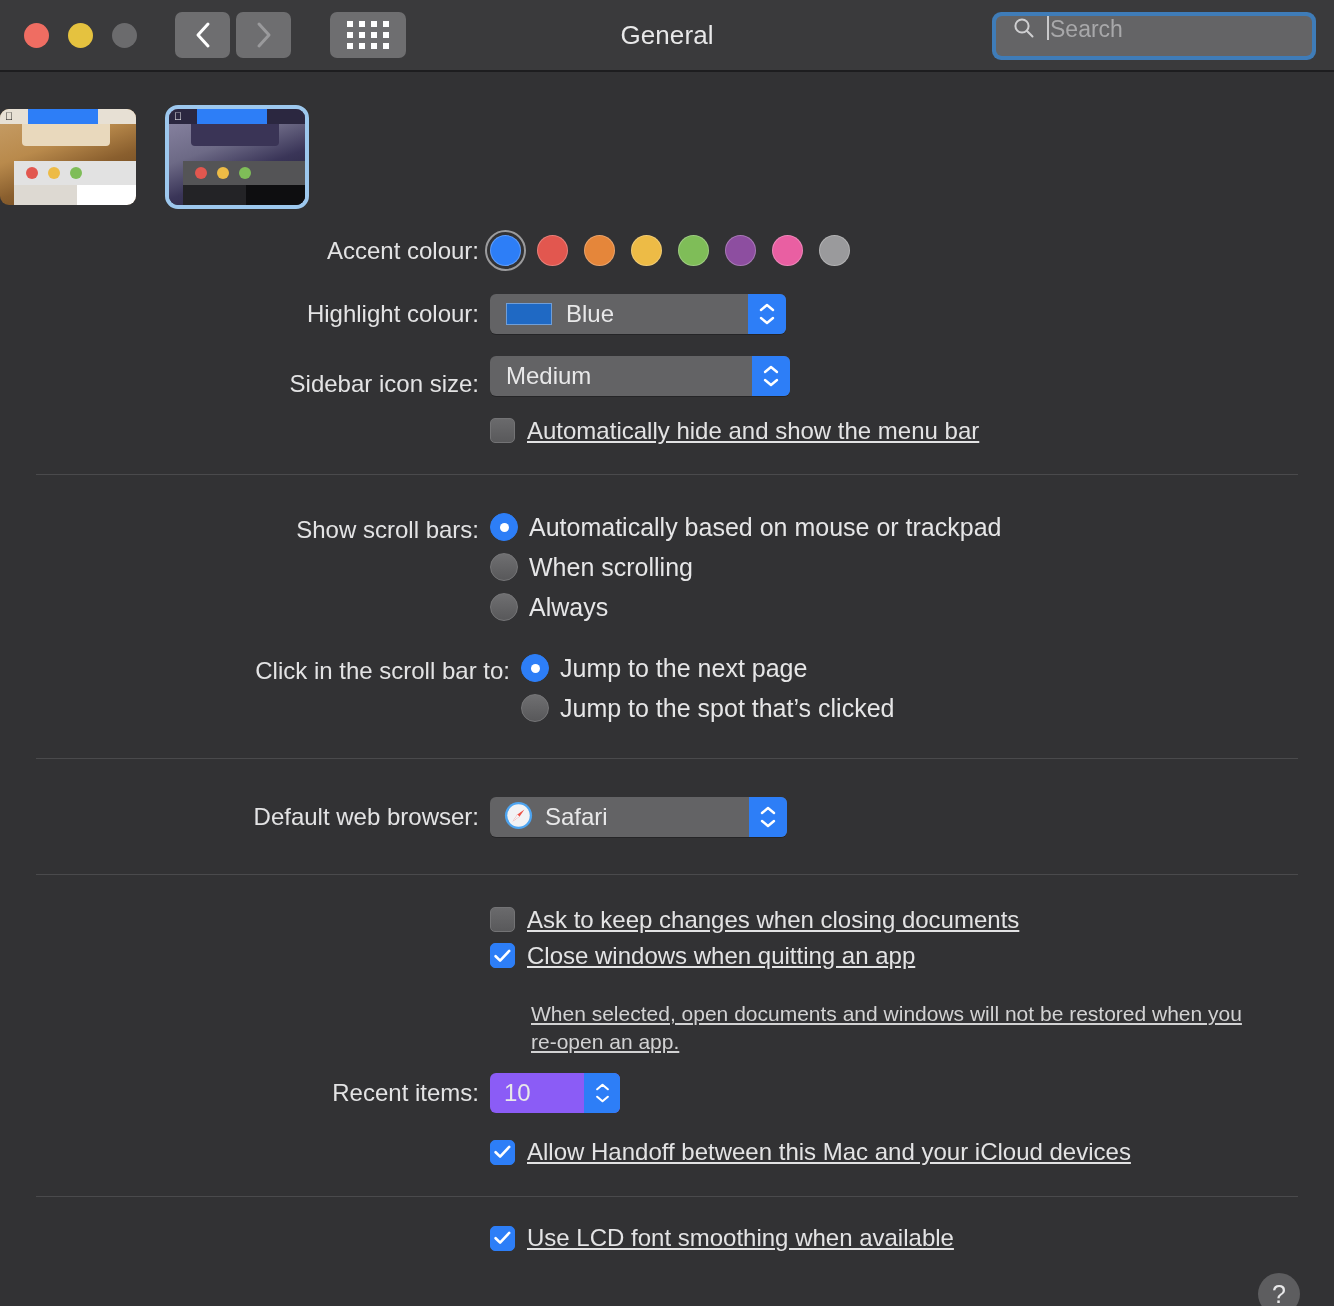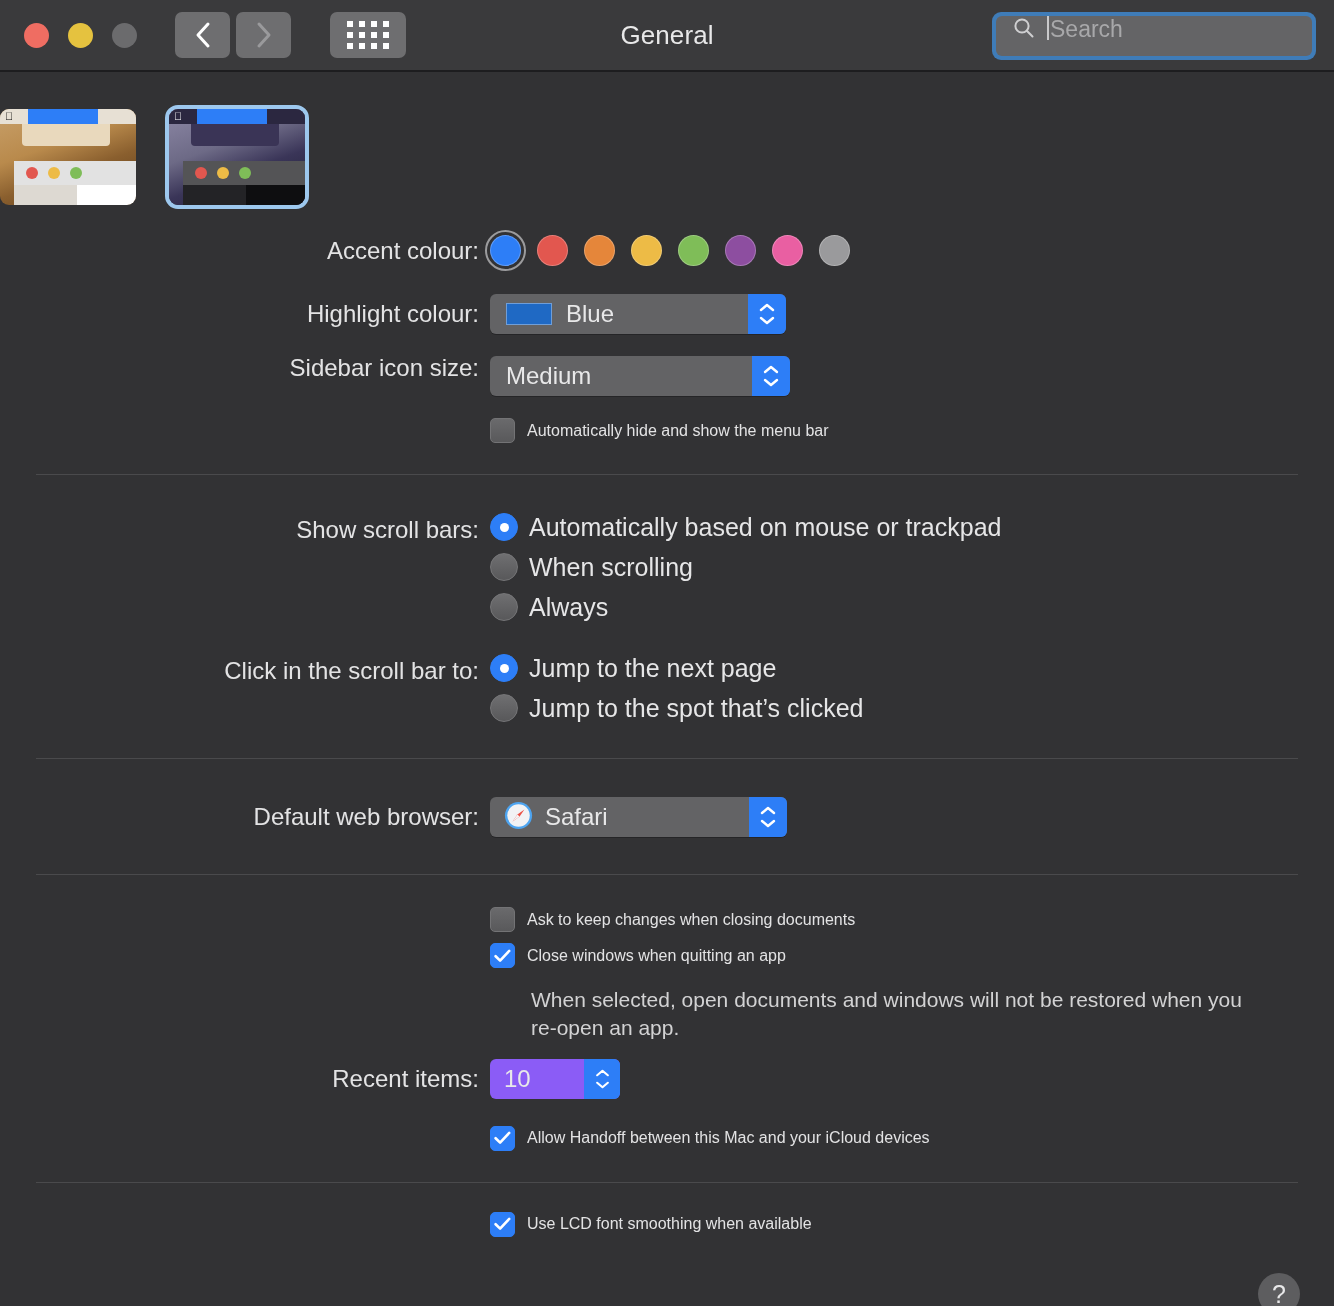--- a/index.html
+++ b/index.html
@@ -170,21 +170,21 @@
     width: 25px; height: 25px; border-radius: 5px; flex: none;
     margin-right: 12px;
     background: linear-gradient(#6a6a6c, #59595b);
     border: 1px solid #737375;
   }
   .cb.on {
     background: #2d7ef7;
     border-color: #2d7ef7;
     display: flex; align-items: center; justify-content: center;
   }
-  .cbtext { font-size: 16px; color: #e3e3e4; line-height: 1; }
+  .cbtext { font-size: 24px; color: #e3e3e4; line-height: 1; text-decoration: underline; }
 
   
   .rrow { display: flex; align-items: center; }
   .rrow + .rrow { margin-top: 12px; }
   .radio {
     width: 28px; height: 28px; border-radius: 50%; flex: none;
     margin-right: 11px;
     background: linear-gradient(#6f6f71, #58585a);
     border: 1px solid #767678;
   }
@@ -367,21 +367,21 @@
               <path d="M2 7 L8 2 L14 7" fill="none" stroke="#fff" stroke-width="2.4" stroke-linecap="round" stroke-linejoin="round"></path>
             </svg>
           <svg width="16" height="9" viewBox="0 0 16 9">
               <path d="M2 2 L8 7 L14 2" fill="none" stroke="#fff" stroke-width="2.4" stroke-linecap="round" stroke-linejoin="round"></path>
             </svg>
         </span>
       </div>
     </div>
   </div>
 
-  <div class="row" style="margin-top:22px;align-items:flex-start;">
+  <div class="row" style="margin-top:22px;align-items:flex-end;">
     <div class="label">Sidebar icon size:</div>
     <div class="ctrl">
       <div class="popup" style="width:300px;">
         <span class="ptext" style="padding-left:16px;">Medium</span>
         <span class="chev">
           <svg width="16" height="9" viewBox="0 0 16 9">
               <path d="M2 7 L8 2 L14 7" fill="none" stroke="#fff" stroke-width="2.4" stroke-linecap="round" stroke-linejoin="round"></path>
             </svg>
           <svg width="16" height="9" viewBox="0 0 16 9">
               <path d="M2 2 L8 7 L14 2" fill="none" stroke="#fff" stroke-width="2.4" stroke-linecap="round" stroke-linejoin="round"></path>
@@ -416,21 +416,21 @@
         <span class="radio"></span>
         <span class="rtext">When scrolling</span>
       </div>
       <div class="rrow">
         <span class="radio"></span>
         <span class="rtext">Always</span>
       </div>
     </div>
   </div>
 
-  <div class="row" style="margin-top:33px;">
+  <div class="row" style="margin-top:33px;margin-left:31px;">
     <div class="label" style="padding-top:5px;">Click in the scroll bar to:</div>
     <div class="ctrl">
       <div class="rrow">
         <span class="radio on">
             <i></i>
           </span>
         <span class="rtext">Jump to the next page</span>
       </div>
       <div class="rrow">
         <span class="radio"></span>
@@ -476,21 +476,21 @@
         <span class="cbtext">Ask to keep changes when closing documents</span>
       </div>
       <div class="cbrow">
         <span class="cb on">
           <svg width="17" height="14" viewBox="0 0 17 14">
               <path d="M1.6 7.2 L6.1 11.6 L15.2 1.9" fill="none" stroke="#fff" stroke-width="2.6" stroke-linecap="round" stroke-linejoin="round"></path>
             </svg>
         </span>
         <span class="cbtext">Close windows when quitting an app</span>
       </div>
-      <div class="helptext" style="margin-top:18px;margin-left:41px;">When selected, open documents and windows will not be restored when you re-open an app.</div>
+      <div class="helptext" style="margin-top:32px;margin-left:41px;text-decoration:underline;">When selected, open documents and windows will not be restored when you re-open an app.</div>
     </div>
   </div>
 
   <div class="row" style="margin-top:17px;align-items:center;">
     <div class="label">Recent items:</div>
     <div class="ctrl" style="display:flex;align-items:center;">
       <div class="stepper">
         <span class="sval">10</span>
         <span class="chev" style="width:36px;">
           <svg width="15" height="8" viewBox="0 0 16 9">

